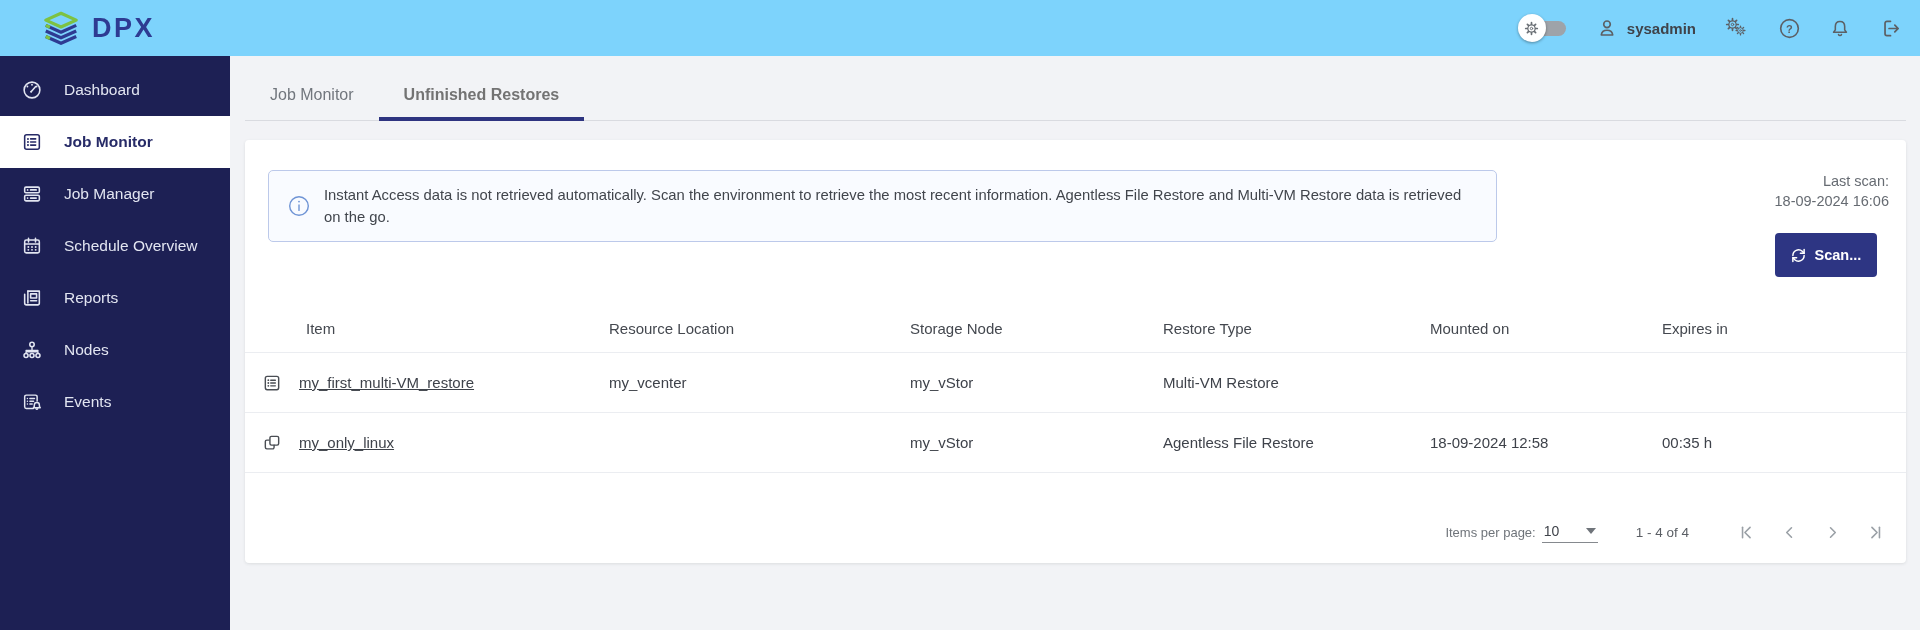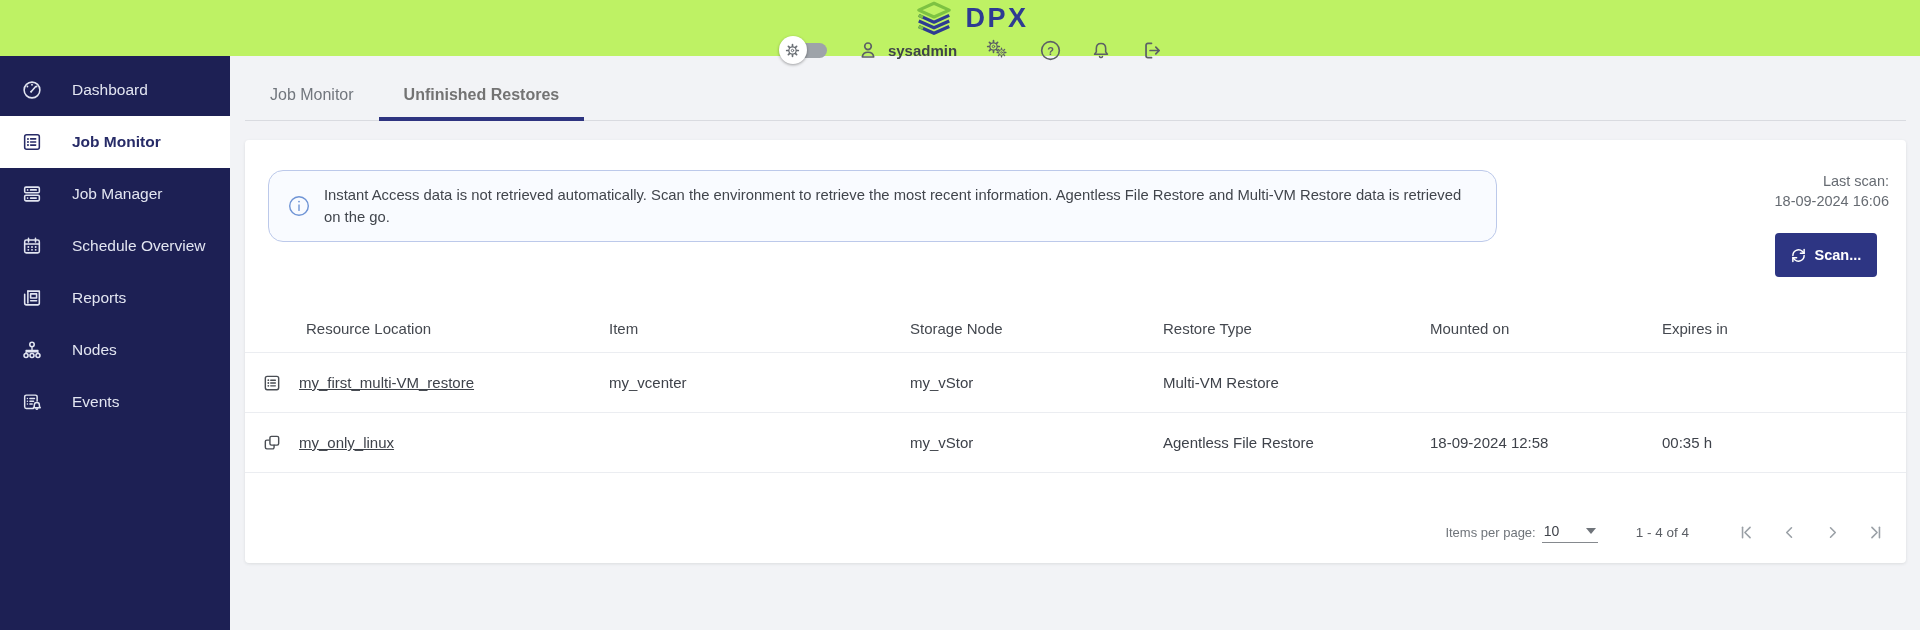--- a/index.html
+++ b/index.html
@@ -9,22 +9,22 @@
     background:#f2f3f6;
     position:relative;
     overflow:hidden;
     color:#3e424a;
   }
   svg { display:block; }
 
   
   .topbar {
     position:absolute; left:0; top:0; width:1920px; height:56px;
-    background:#bef264; display:flex; align-items:center;
-    justify-content:space-between; padding:0 18px 0 40px; z-index:5;flex-direction:column;
+    background:#7dd3fc; display:flex; align-items:center;
+    justify-content:space-between; padding:0 18px 0 40px; z-index:5;
   }
   .logo { display:flex; align-items:center; gap:10px; }
   .logo-text { font-size:27px; font-weight:bold; letter-spacing:2.5px; color:#2e3b92; }
   .topbar-right { display:flex; align-items:center; gap:28px; }
   .icon-btn { color:#5c6065; cursor:pointer; display:flex; align-items:center; }
 
   .toggle { position:relative; width:50px; height:28px; cursor:pointer; }
   .toggle .track {
     position:absolute; left:10px; top:7px; width:38px; height:15px;
     background:#9ea3a9; border-radius:8px;
@@ -36,21 +36,21 @@
   }
   .user { display:flex; align-items:center; gap:9px; cursor:pointer; }
   .user-name { font-size:15px; font-weight:bold; color:#3f434a; }
 
   
   .sidebar {
     position:absolute; left:0; top:56px; width:230px; height:574px;
     background:#1d2054; padding-top:8px; z-index:4;
   }
   .side-item {
-    height:52px; display:flex; align-items:center; gap:28px;
+    height:52px; display:flex; align-items:center; gap:20px;
     padding-left:20px; color:#e2e5f1; font-size:15.5px; cursor:pointer;
   }
   .side-item .s-icon { width:24px; display:flex; justify-content:center; color:#e2e5f1; }
   .side-item.active { background:#ffffff; color:#272b67; font-weight:bold; }
   .side-item.active .s-icon { color:#272b67; }
 
   
   .content { position:absolute; left:230px; top:56px; width:1690px; height:574px; }
 
   .tabbar {
@@ -65,21 +65,21 @@
 
   .card {
     position:absolute; left:15px; top:84px; width:1661px; height:423px;
     background:#ffffff; border-radius:4px;
     box-shadow:0 1px 3px rgba(60,64,67,.12);
     display:flex; flex-direction:column;
   }
   .card-top { display:flex; align-items:flex-start; padding:30px 17px 0 23px; }
   .banner {
     width:1229px; min-height:72px; border:1px solid #bcc9ea; background:#f9fbff;
-    border-radius:15px; display:flex; align-items:center; gap:13px;
+    border-radius:5px; display:flex; align-items:center; gap:13px;
     padding:12px 18px;
   }
   .banner-icon { color:#6f94d5; flex:0 0 auto; }
   .banner-text { font-size:14.8px; line-height:22px; color:#41454c; }
 
   .scan-area { margin-left:auto; display:flex; align-items:flex-start; gap:22px;flex-direction:column; }
   .last-scan { text-align:right; color:#666b72; font-size:14.5px; line-height:20px; padding-top:1px; }
   .scan-btn {
     height:44px; padding:0 16px; background:#2d3583; color:#fff; border:none;
     border-radius:4px; font-family:"Liberation Sans",sans-serif;
@@ -328,22 +328,22 @@
             <path d="M3 21.5v-6h6"></path>
             <path d="M21 12a9 9 0 0 1-15 6.7L3 15.5"></path>
           </svg>
           <span>Scan...</span>
         </button>
       </div>
     </div>
 
     <div class="table">
       <div class="trow thead">
+        <div class="th">Item</div>
         <div class="th">Resource Location</div>
-        <div class="th">Item</div>
         <div class="th">Storage Node</div>
         <div class="th">Restore Type</div>
         <div class="th">Mounted on</div>
         <div class="th">Expires in</div>
       </div>
 
       <div class="trow tr">
         <div class="cell-item">
           <span class="row-icon">
             <svg width="20" height="20">

